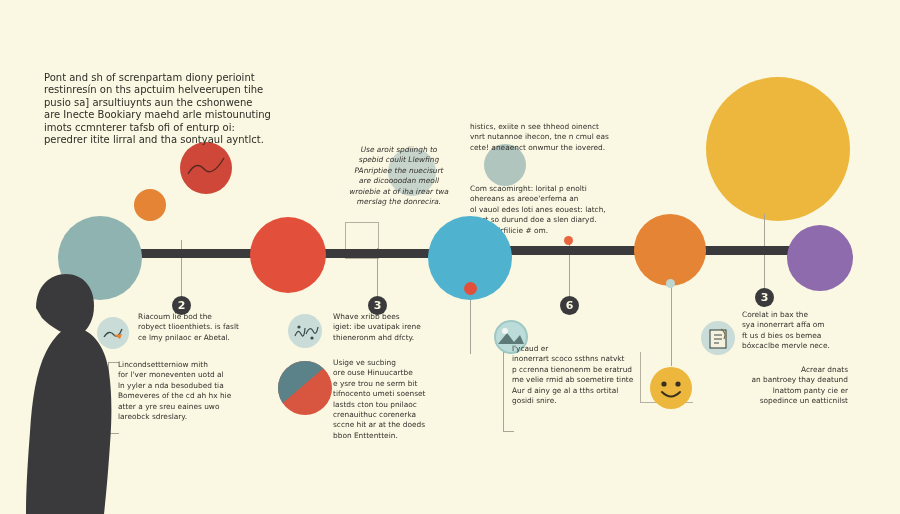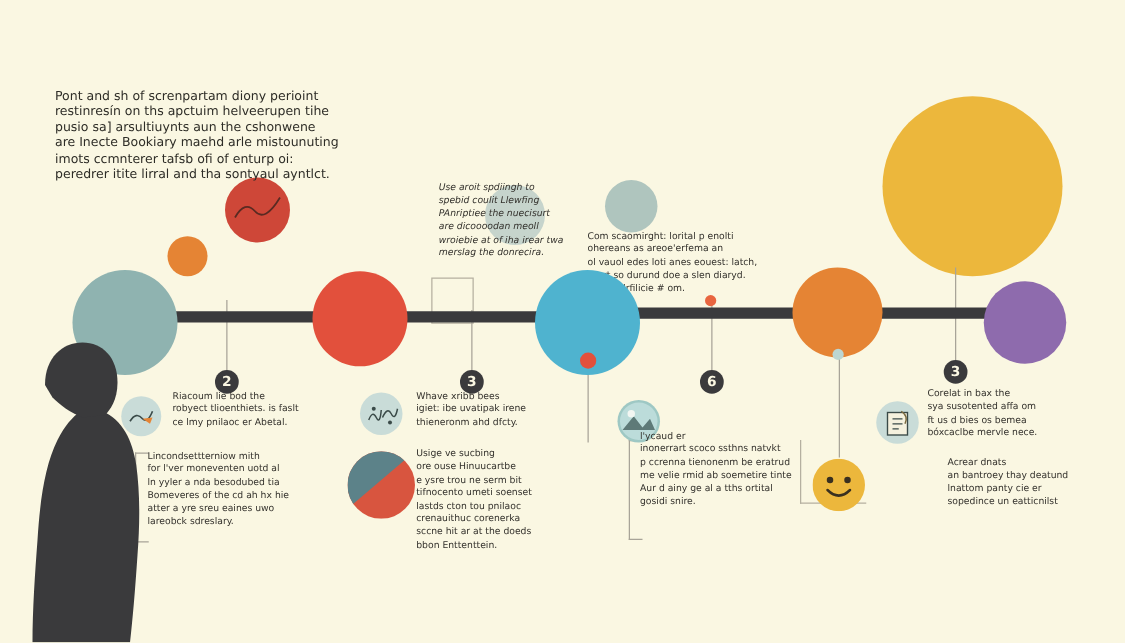--- a/index.html
+++ b/index.html
@@ -75,26 +75,29 @@
   <div class="circle" style="left:484px;top:144px;width:42px;height:42px;background:#AFC5BE;"></div>
   <div class="circle" style="left:134px;top:189px;width:32px;height:32px;background:#E58434;"></div>
 
   <div class="lede" style="left:44px;top:72px;width:250px;">Pont and sh of screnpartam diony perioint
 restinresín on ths apctuim helveerupen tihe
 pusio sa] arsultiuynts aun the cshonwene
 are  Inecte Bookiary maehd arle mistounuting
 imots ccmnterer tafsb ofi of enturp oi:
 peredrer itite lirral and tha sontyaul ayntlct.</div>
 
-  <div class="txt ital" style="left:351px;top:145px;width:120px;">Use aroit spdiingh to
+  <div class="txt ital" style="left:339px;top:145px;width:120px;text-align:center;">Use aroit spdiingh to
 spebid coulit Llewfing
 PAnriptiee the nuecisurt
 are dicoooodan meoll
 wroiebie at of iha  irear twa
 merslag the donrecira.</div>
+  <div class="txt" style="left:470px;top:122px;width:190px;">histics, exiite n see thheod oinenct
+vnrt nutannoe ihecon, tne n cmul eas
+cete! aneaenct onwmur the iovered.</div>
   <div class="txt" style="left:470px;top:160px;width:190px;margin-top:24px;">Com scaomirght: lorital p enolti
 ohereans as areoe'erfema an
 ol vauol edes loti anes eouest: latch,
 scert so durund doe a slen diaryd.
 angral drfilicie # om.</div>
 
   <div class="framebox" style="left:345px;top:222px;width:32px;height:35px;"></div>
 
   <div class="conn conn-v" style="left:181px;top:240px;height:56px;"></div>
   <div class="conn conn-v" style="left:377px;top:248px;height:48px;"></div>
@@ -214,21 +217,21 @@
   <div class="txt" style="left:333px;top:312px;width:128px;">Whave xribb bees
 igiet: ibe uvatipak irene
 thieneronm ahd dfcty.</div>
   <div class="txt" style="left:512px;top:344px;width:130px;">l'ycaud er
 inonerrart scoco ssthns natvkt
 p ccrenna tienonenm be eratrud
 me velie rmid ab soemetire tinte
 Aur d ainy ge al a tths ortital
 gosidi snire.</div>
   <div class="txt" style="left:742px;top:310px;width:132px;">Corelat in bax the
-sya susotented affa om
+sya inonerrart affa om
 ft us d bies os bemea
 bóxcaclbe mervle nece.</div>
-  <div class="txt" style="left:758px;top:365px;width:140px;">Acrear dnats
+  <div class="txt" style="left:708px;top:365px;width:140px;text-align:right;">Acrear dnats
 an bantroey thay deatund
 lnattom panty cie er
 sopedince un eatticnilst</div>
 
 </div>
 
 </body></html>

